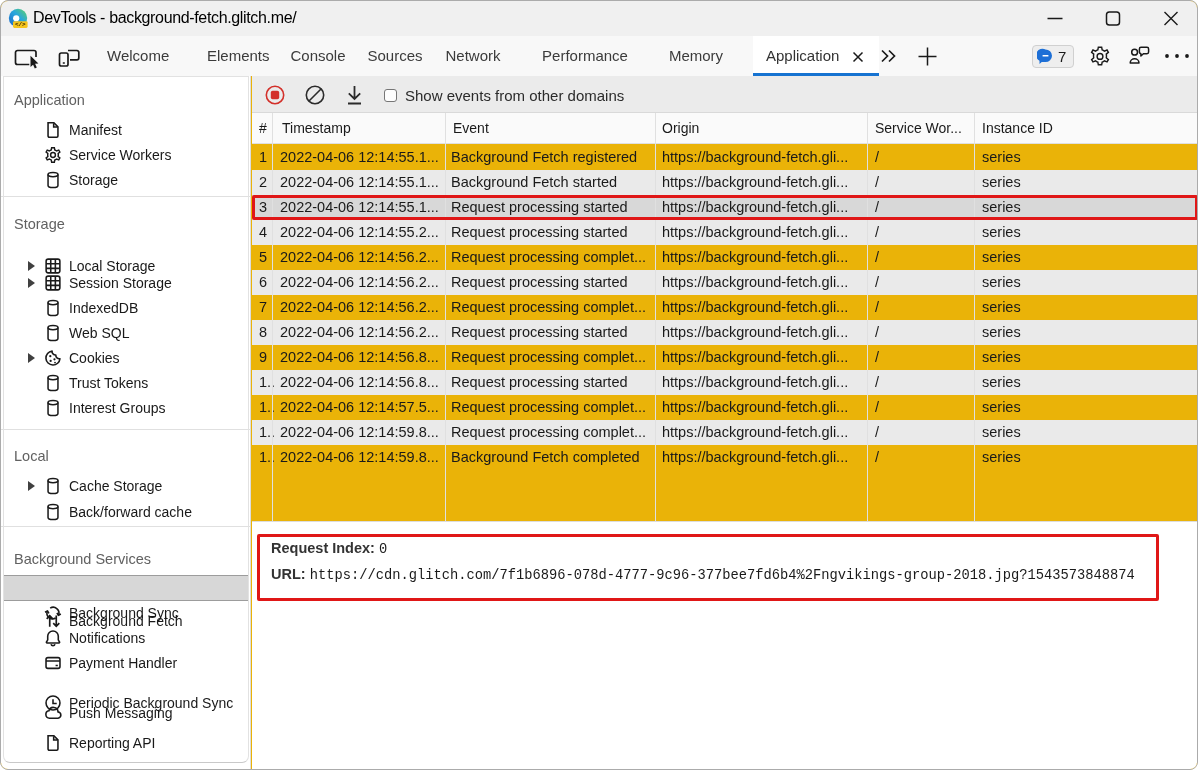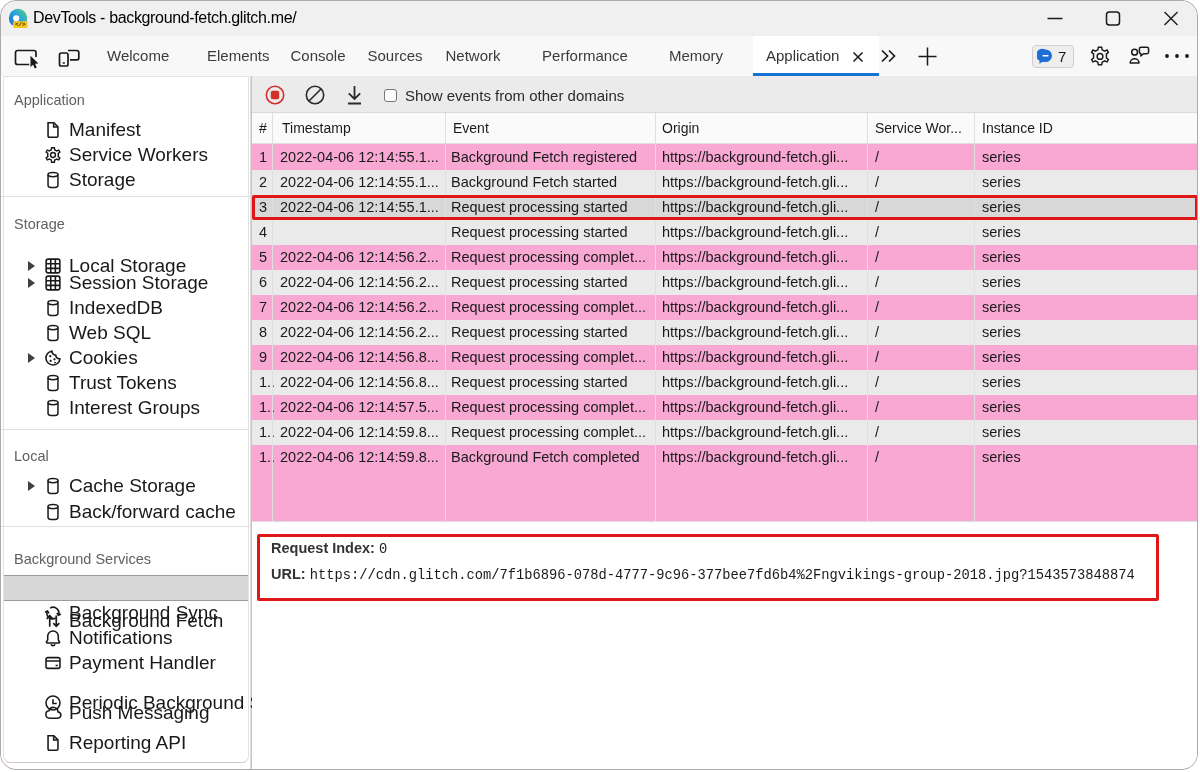--- a/index.html
+++ b/index.html
@@ -1,30 +1,30 @@
 <!DOCTYPE html>
 <html><head>
 <meta charset="utf-8">
 <style>
   html,body{margin:0;padding:0;}
   body{width:1200px;height:772px;background:#fff;font-family:"Liberation Sans",sans-serif;-webkit-font-smoothing:antialiased;}
-  .win{position:absolute;left:0;top:0;width:1198px;height:770px;border:1px solid #ababab;border-radius:16px;overflow:hidden;background:#f9a8d4;box-sizing:border-box;}
+  .win{position:absolute;left:0;top:0;width:1198px;height:770px;border:1px solid #ababab;border-radius:8px;overflow:hidden;background:#eab308;box-sizing:border-box;}
   .abs{position:absolute;}
   
   .titlebar{position:absolute;left:0;top:0;width:100%;height:35px;background:#f0f0f0;}
   .title-text{position:absolute;left:32px;top:7.5px;font-size:16px;letter-spacing:-0.35px;color:#000;}
   
   .tabbar{position:absolute;left:0;top:35px;width:100%;height:40px;background:#f8f8f8;}
   .tab{position:absolute;top:0;height:40px;line-height:40px;font-size:15px;color:#3b3b3b;text-align:center;}
   .activetab{position:absolute;left:752px;top:0;width:126px;height:40px;background:#fff;border-bottom:3px solid #1673d1;box-sizing:border-box;}
   
   .sidebar{position:absolute;left:0;top:75px;width:250px;height:695px;background:#fff;border-right:1px solid #ddd;box-sizing:border-box;}
   .sec-h{position:absolute;left:13px;font-size:14.5px;color:#616161;}
   .item{position:absolute;left:0;width:250px;height:25px;}
-  .item .txt{position:absolute;left:68px;top:50%;transform:translateY(-50%);font-size:19px;color:#191919;white-space:nowrap;}
+  .item .txt{position:absolute;left:68px;top:50%;transform:translateY(-50%);font-size:14px;color:#191919;white-space:nowrap;}
   .item svg.ic{position:absolute;left:43px;top:50%;transform:translateY(-50%);}
   .item .tri{position:absolute;left:27px;top:50%;transform:translateY(-50%);width:0;height:0;border-left:7px solid #404040;border-top:5px solid transparent;border-bottom:5px solid transparent;}
   .sep{position:absolute;left:0;width:250px;border-top:1px solid #e0e0e0;}
   
   .toolbar{position:absolute;left:251px;top:75px;width:948px;height:37px;background:#ebebeb;border-bottom:1px solid #d9d9d9;box-sizing:border-box;}
   .thead{position:absolute;left:251px;top:112px;width:948px;height:31px;background:#fafafa;border-bottom:1px solid #e0e0e0;box-sizing:border-box;}
   .th{position:absolute;top:0;height:31px;line-height:30px;font-size:14px;color:#1a1a1a;white-space:nowrap;}
   .colsep{position:absolute;width:1px;background:#e0e0e0;top:112px;height:409px;}
   .row{position:absolute;left:251px;width:948px;height:25px;}
   .cell{position:absolute;top:0;height:25px;line-height:25px;font-size:14.5px;color:#1a1a1a;white-space:nowrap;overflow:hidden;}
@@ -317,20 +317,21 @@
   <div class="row selrow" style="top:194px;">
         <div class="cell c0">3</div>
         <div class="cell c1">2022-04-06 12:14:55.1...</div>
         <div class="cell c2">Request processing started</div>
         <div class="cell c3">https://background-fetch.gli...</div>
         <div class="cell c4">/</div>
         <div class="cell c5">series</div>
       </div>
   <div class="row even" style="top:219px;">
         <div class="cell c0">4</div>
+        <div class="cell c1">2022-04-06 12:14:55.2...</div>
         <div class="cell c2">Request processing started</div>
         <div class="cell c3">https://background-fetch.gli...</div>
         <div class="cell c4">/</div>
         <div class="cell c5">series</div>
       </div>
   <div class="row" style="top:244px;">
         <div class="cell c0">5</div>
         <div class="cell c1">2022-04-06 12:14:56.2...</div>
         <div class="cell c2">Request processing complet...</div>
         <div class="cell c3">https://background-fetch.gli...</div>

